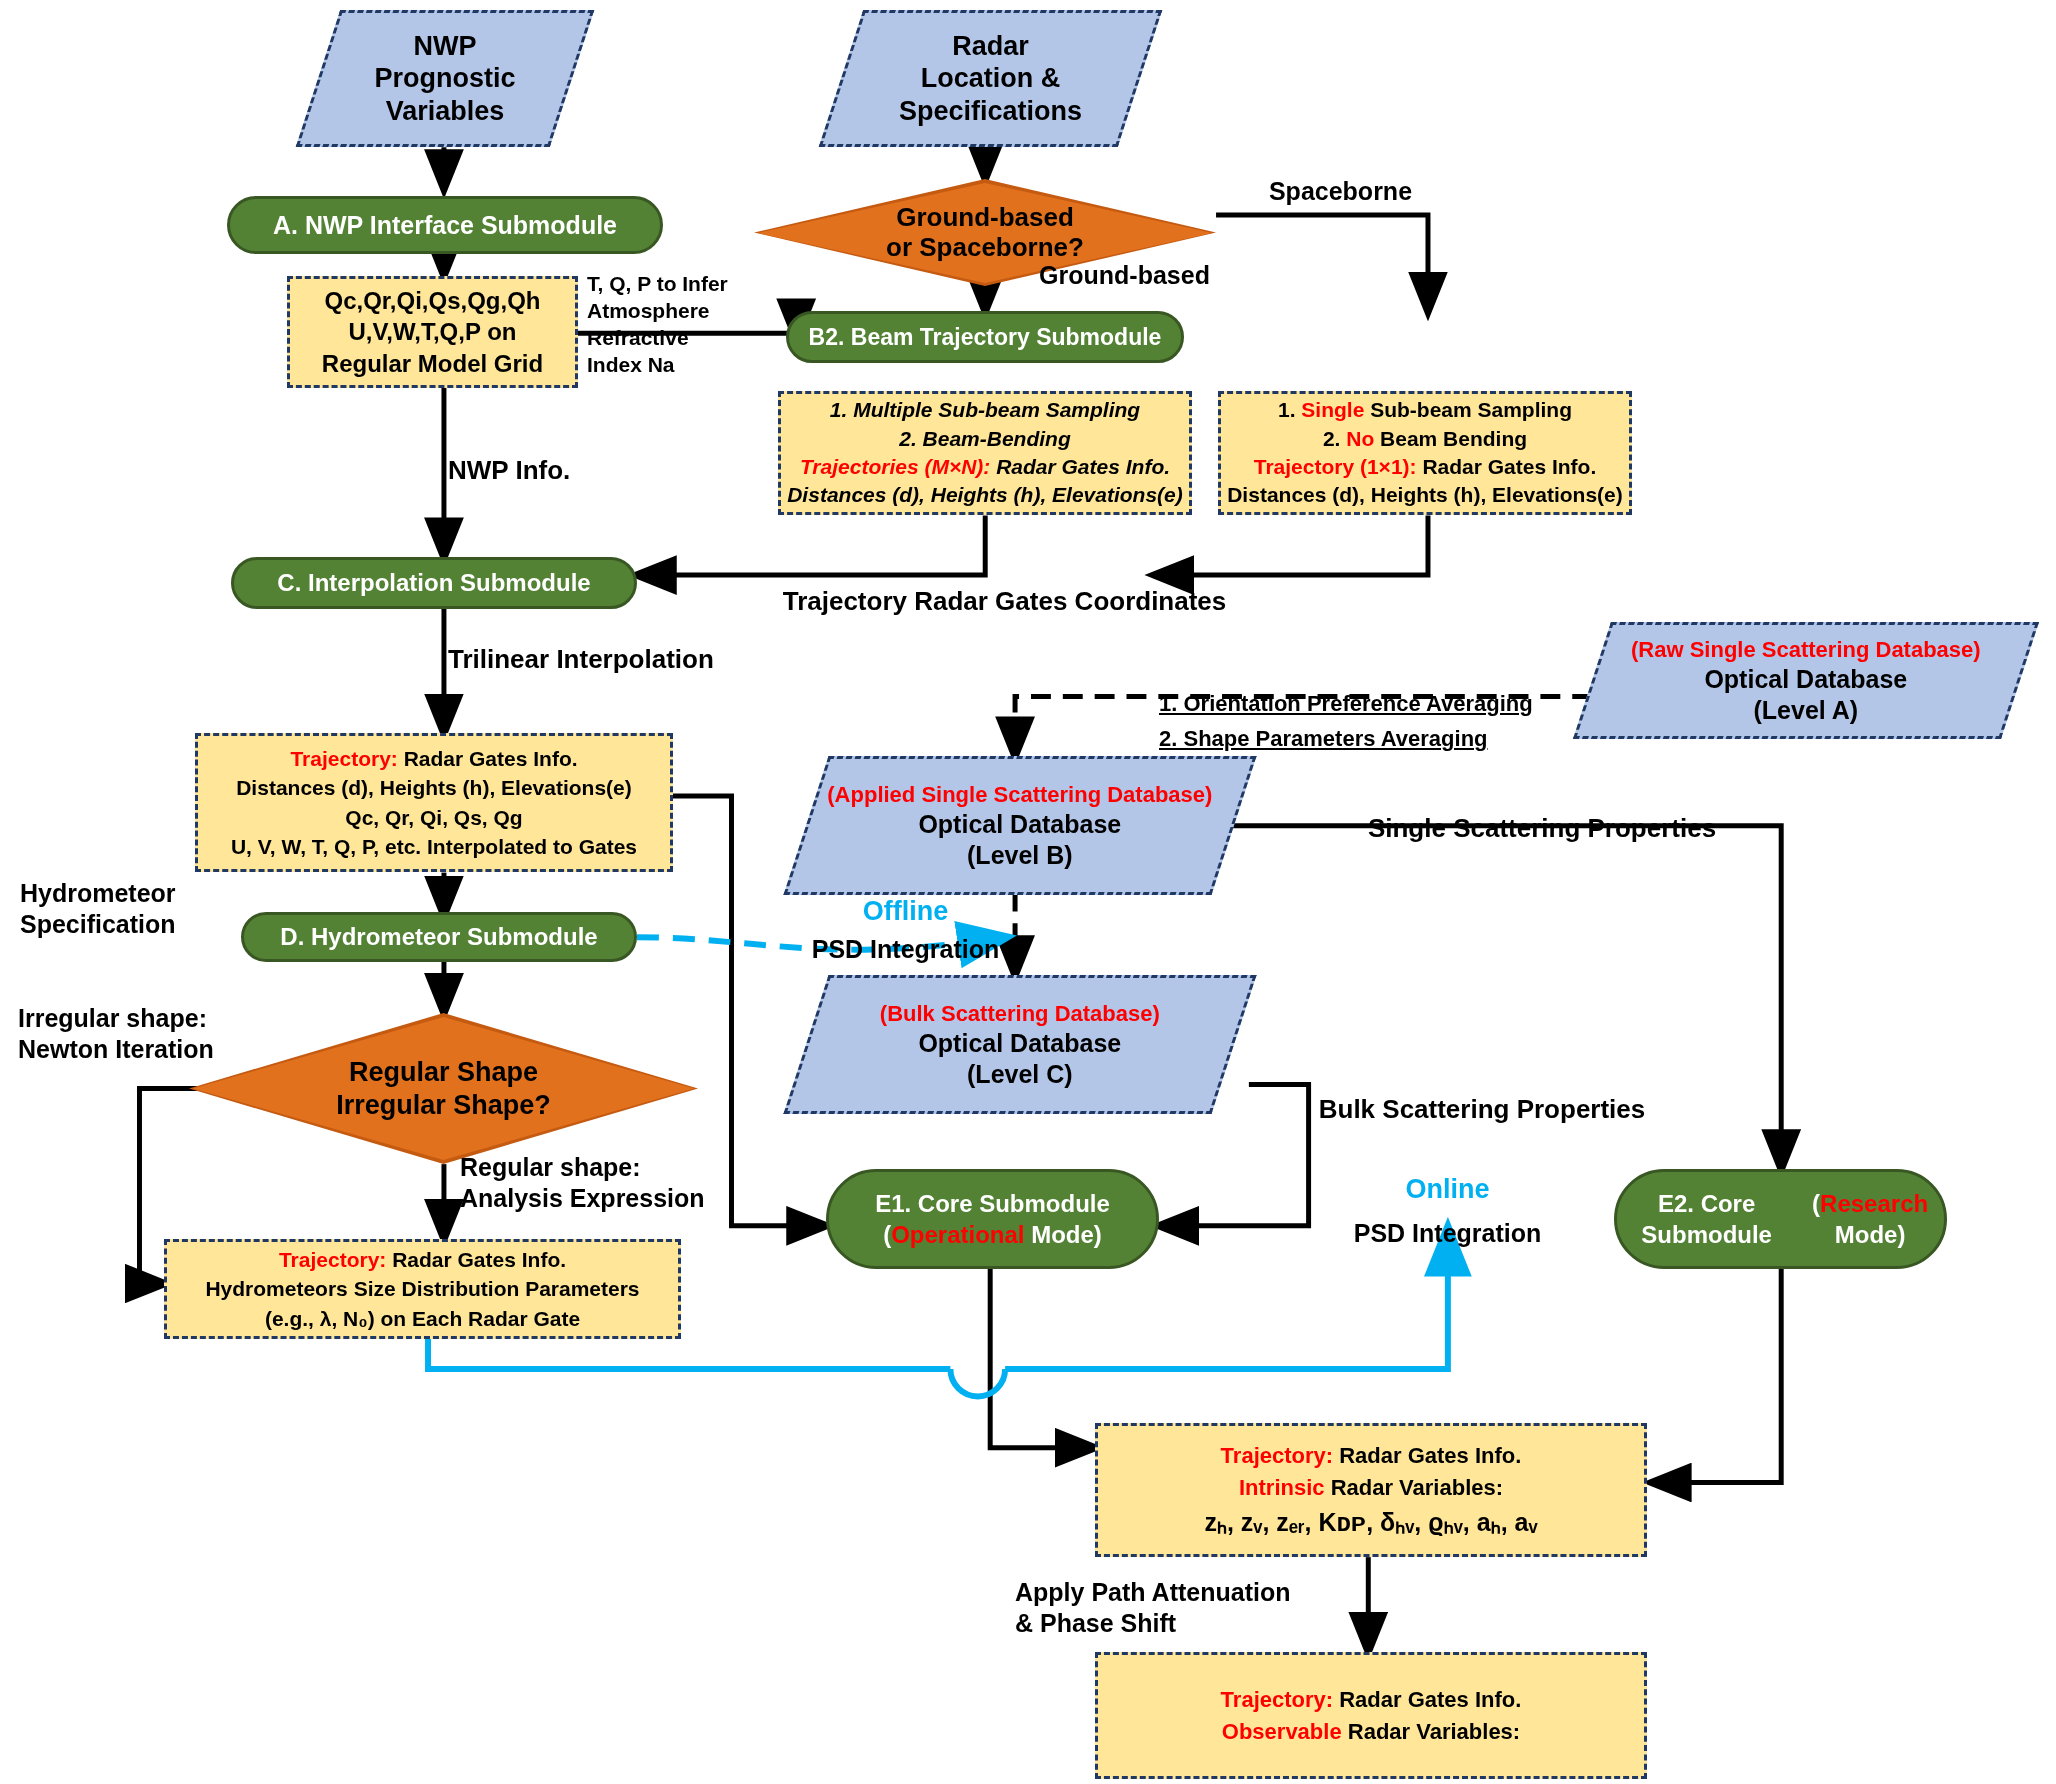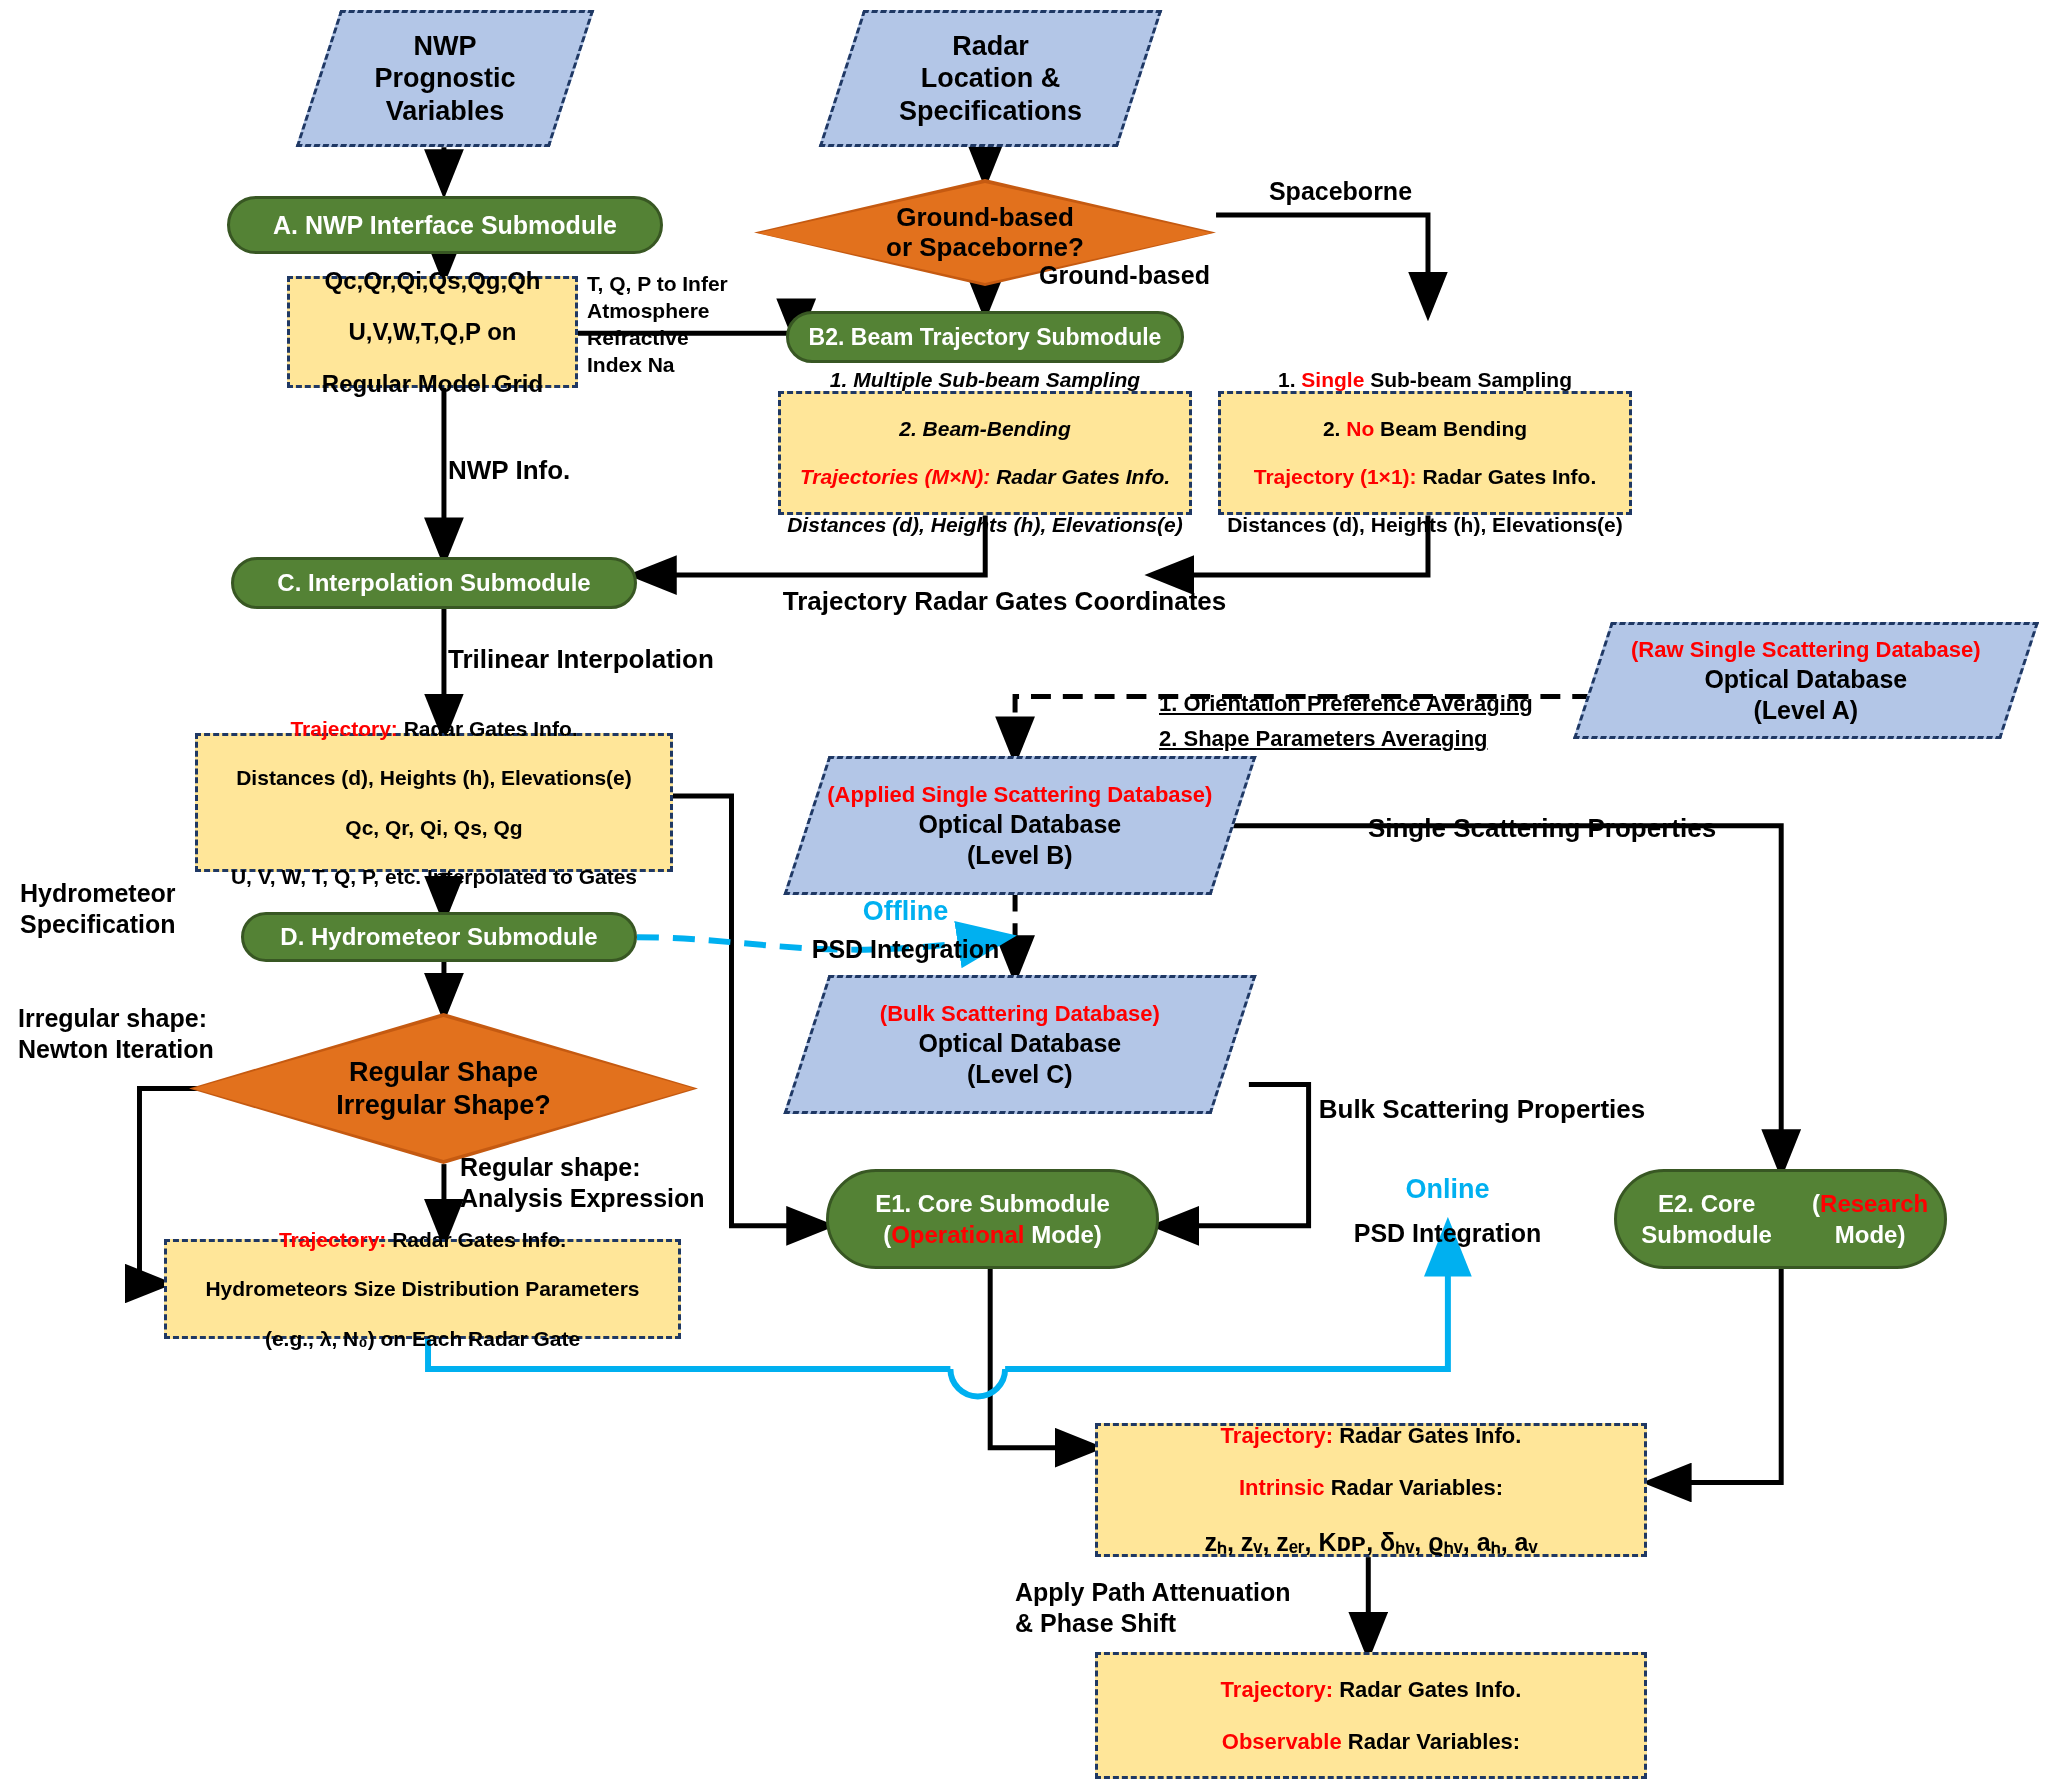--- a/index.html
+++ b/index.html
@@ -60,21 +60,20 @@
     box-sizing: border-box;
     position: absolute;
     display: flex;
     flex-direction: column;
     align-items: center;
     justify-content: center;
     text-align: center;
     color: #000000;
     font-weight: bold;
     padding: 4px 6px;
-    gap: 20px;
   }
   .ybox div { width: 100%; }
   .lbl {
     position: absolute;
     font-weight: bold;
     color: #000000;
     text-align: center;
     line-height: 1.15;
   }
   .red { color: #ff0000; }

